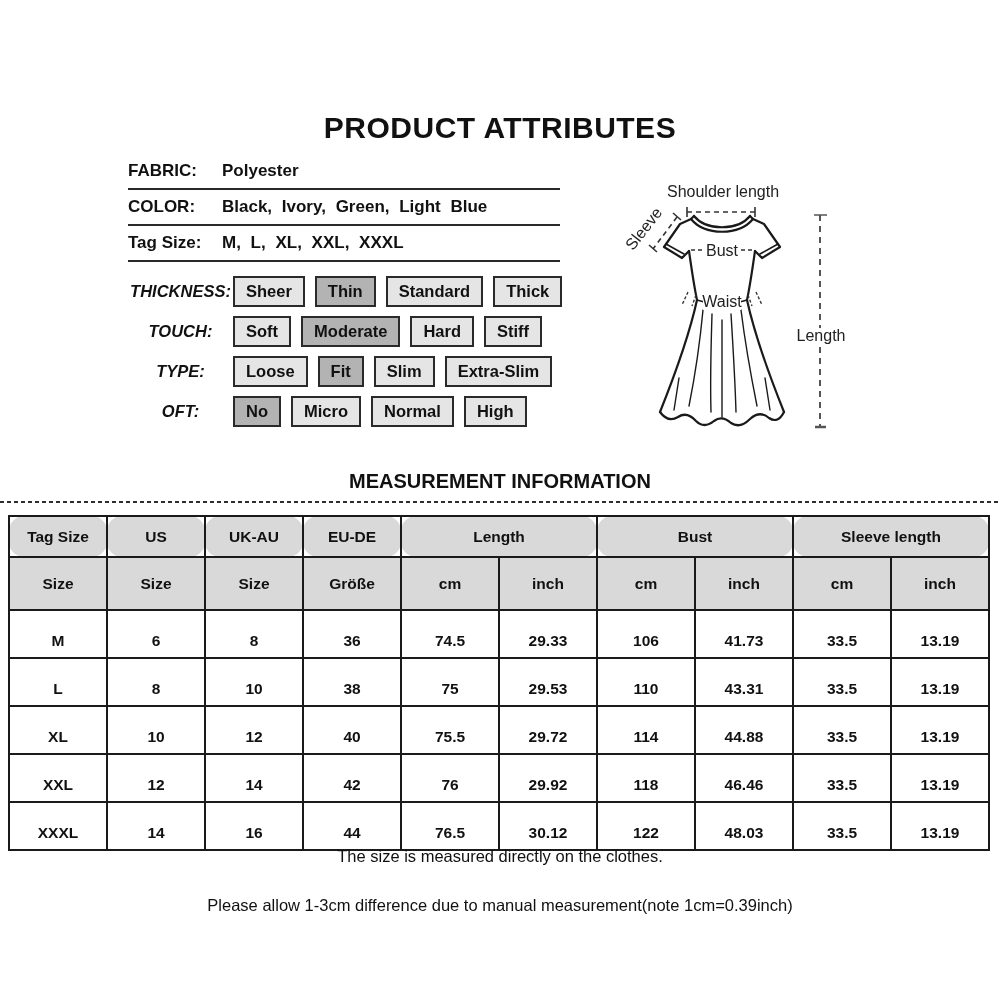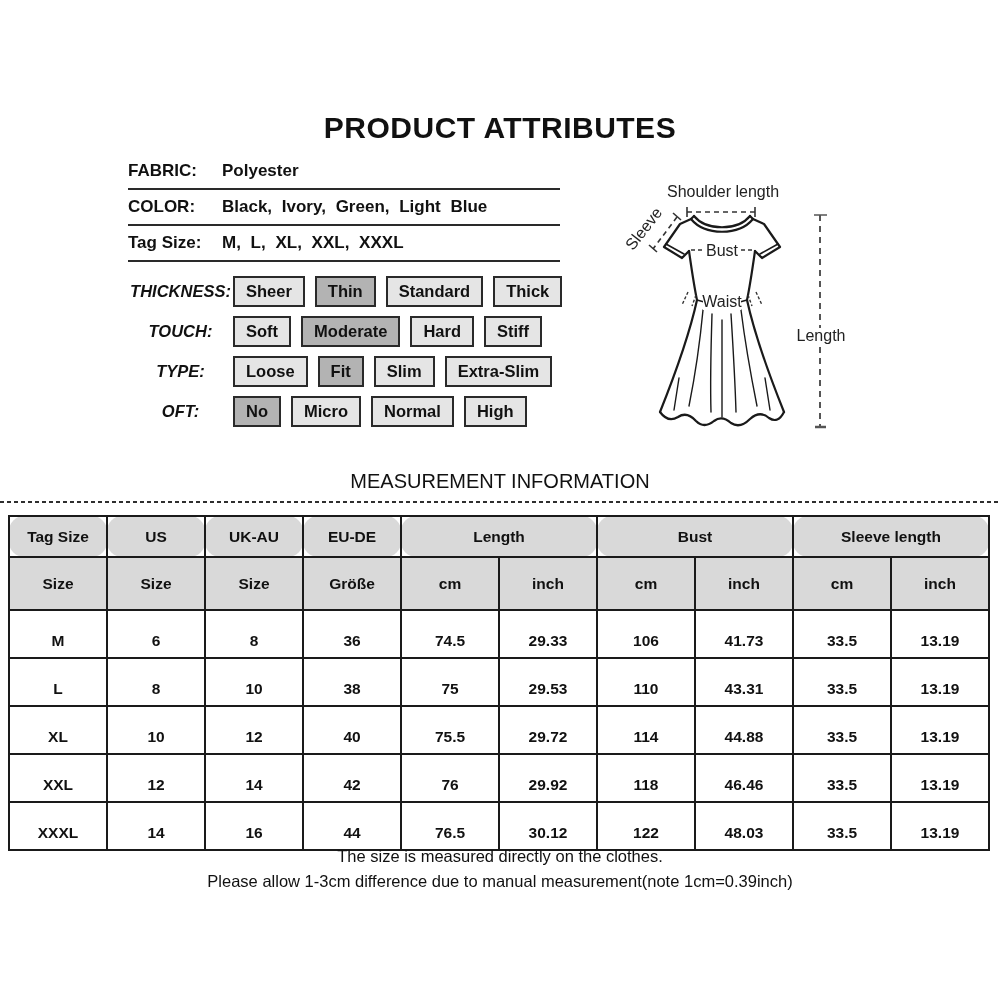--- a/index.html
+++ b/index.html
@@ -30,21 +30,21 @@
     border:2px solid #2a2a2a; background:#e5e5e5; height:31px;
     padding:0 11px; font-size:16.5px; font-weight:700; white-space:nowrap;
   }
   .opt-btn.selected { background:var(--sel-bg, #b3b3b3); }
   
   .diagram { position:absolute; left:600px; top:160px; width:400px; height:300px; }
   .diagram text { font-family:"Liberation Sans",sans-serif; font-size:16px; fill:#222; }
   
   .section-title {
     position:absolute; top:470px; left:0; width:1000px; text-align:center;
-    font-size:20px; font-weight:400; color:#111;
+    font-size:20px; font-weight:700; color:#111;
   }
   .dashed-divider {
     position:absolute; top:501px; left:0; width:1000px; height:2px;
     background:repeating-linear-gradient(90deg,#2e2e2e 0 4px,transparent 4px 7px);
   }
   
   .size-table {
     position:absolute; left:8px; top:515px; width:982px;
     border-collapse:collapse; table-layout:fixed;
   }
@@ -55,21 +55,21 @@
     background:var(--head-bg,#d9d9d9); font-size:15.5px; vertical-align:middle;
   }
   .size-table thead tr:first-child th { height:41px;border-radius:15px; }
   .size-table thead tr:last-child th { height:53px; }
   .size-table tbody td {
     height:48px; font-size:15.5px; vertical-align:bottom; padding-bottom:7px; background:#fff;
   }
   
   .note { position:absolute; left:0; width:1000px; text-align:center; font-size:16.5px; font-weight:400; }
   .note-1 { top:847px; }
-  .note-2 { top:872px; }
+  .note-2 { top:896px; }
 </style>
 </head>
 <body style="--sel-bg: #b3b3b3; --head-bg: #d9d9d9;">
 
 <div class="page-title">PRODUCT ATTRIBUTES</div>
 
 <div class="attr-block">
     <div class="info-row">
       <span class="info-label">FABRIC:</span>
       <span class="info-value">Polyester</span>

